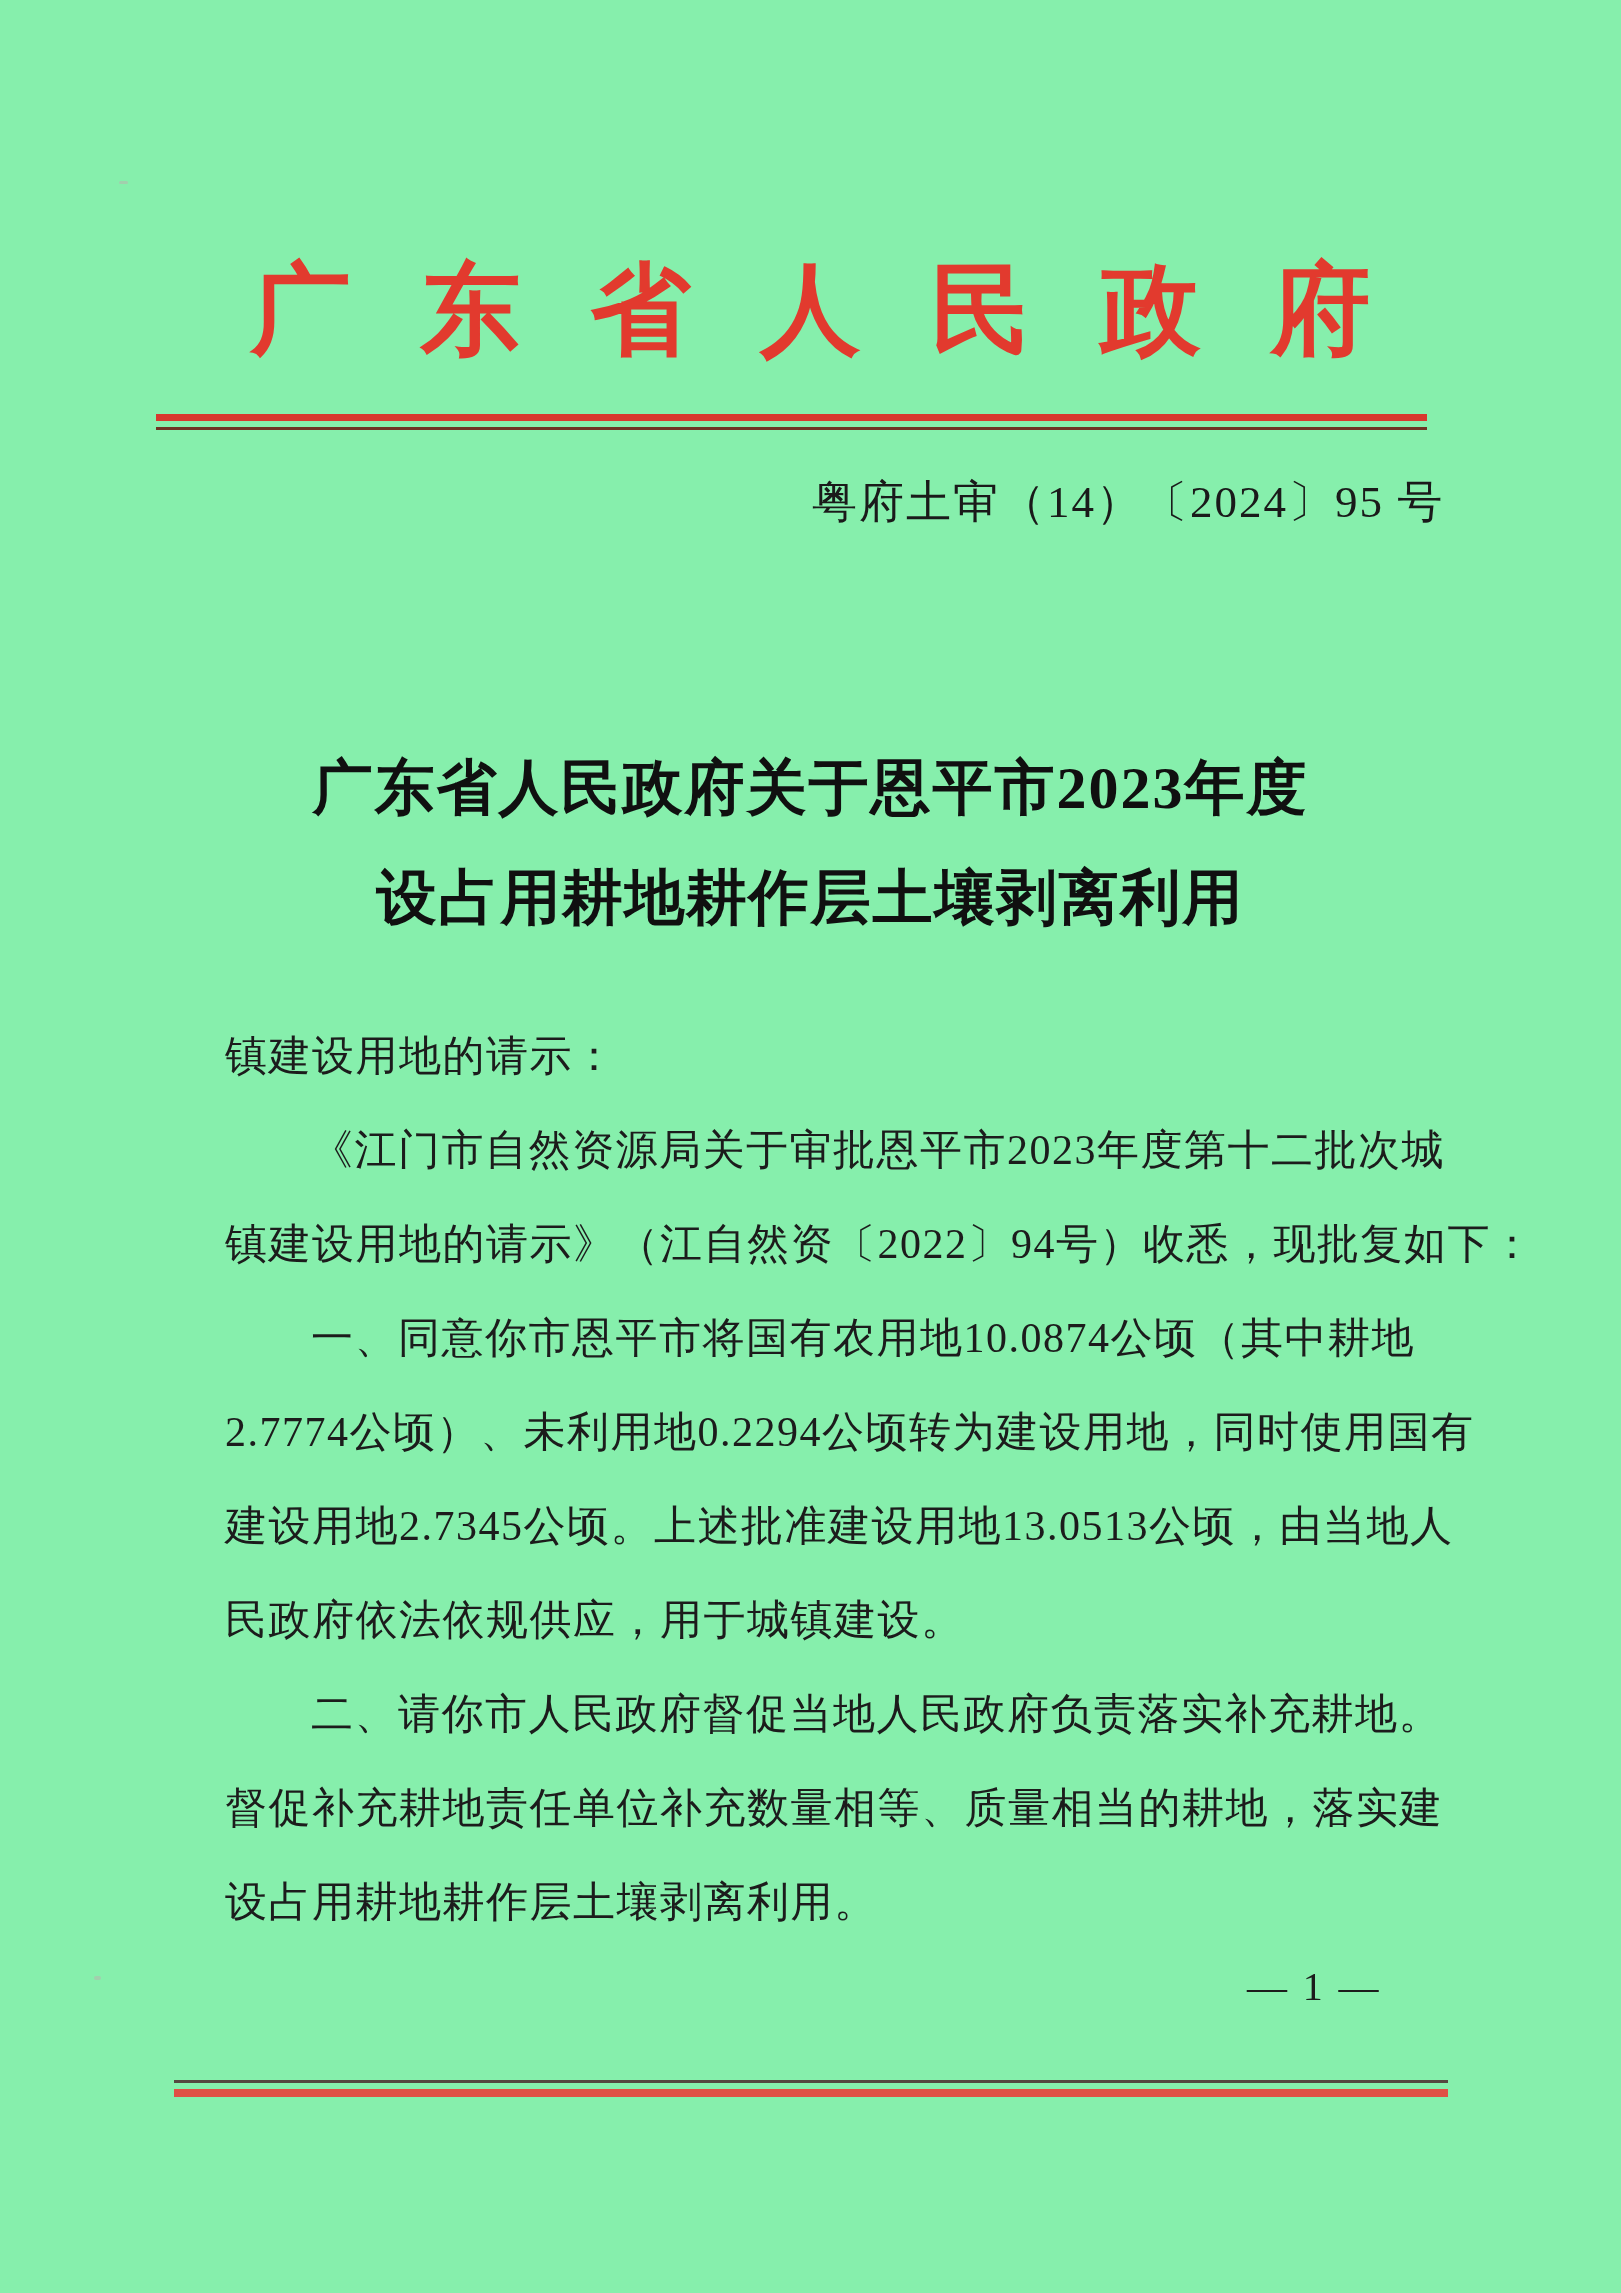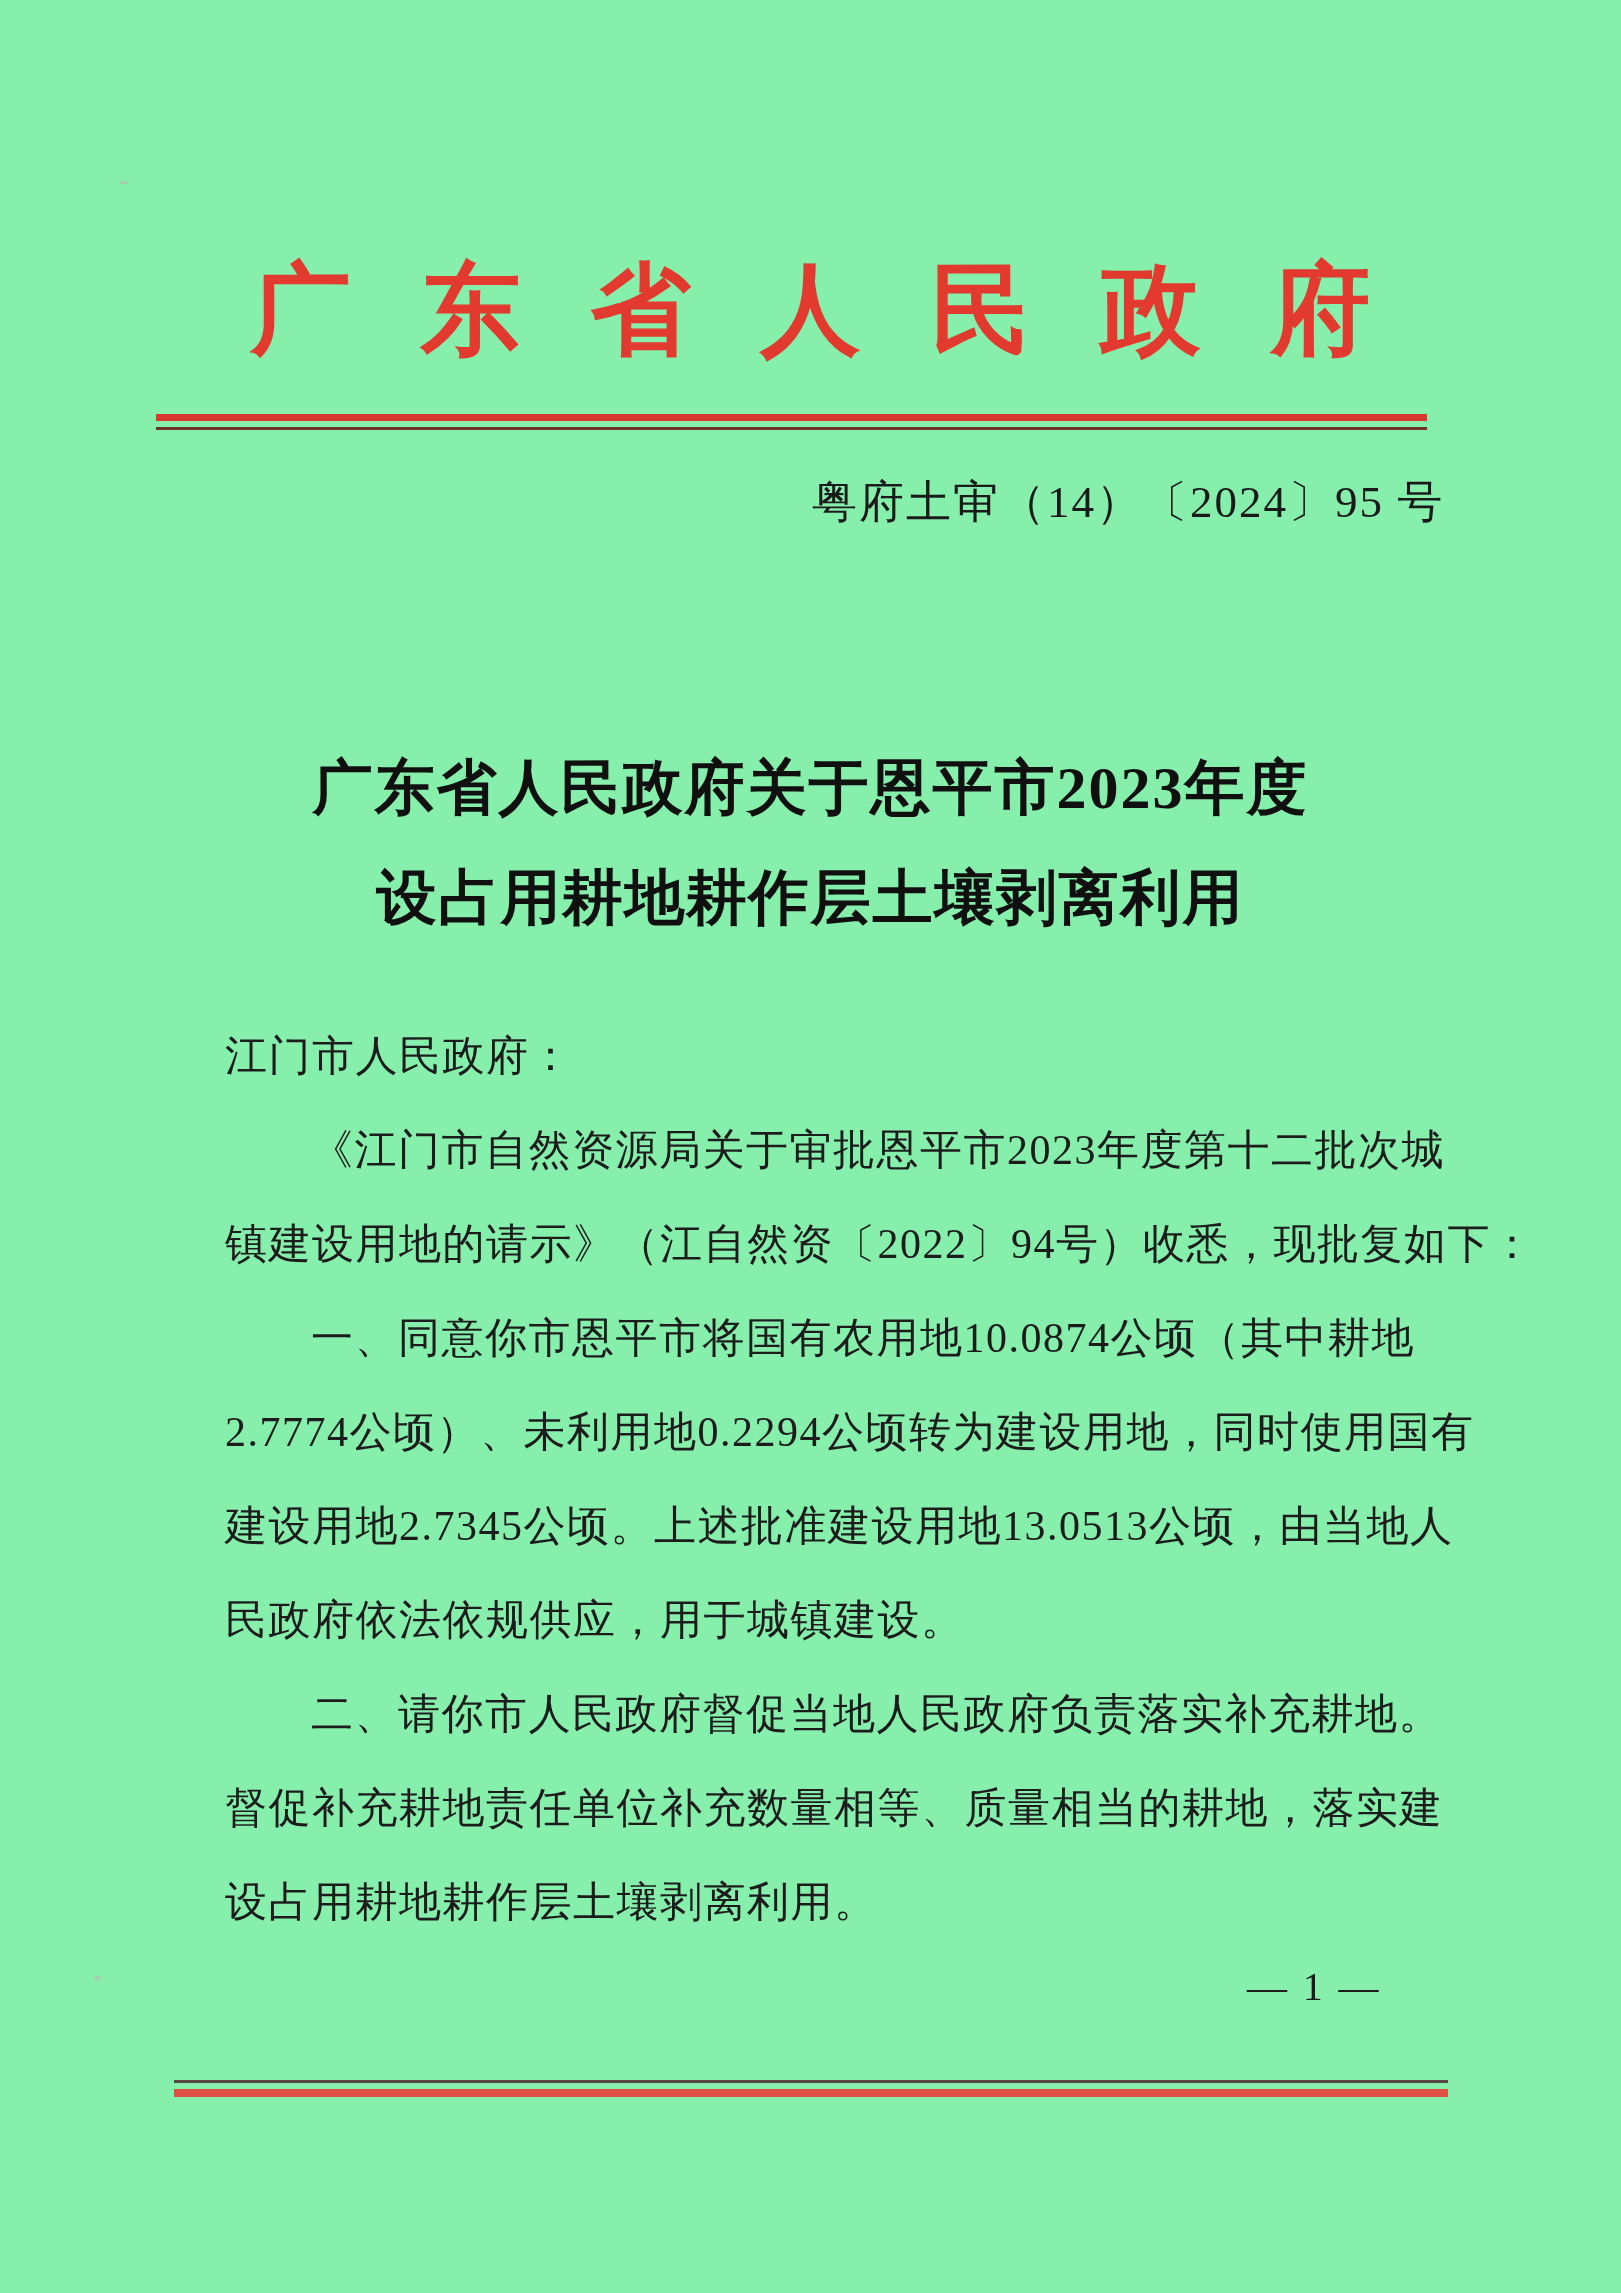--- a/index.html
+++ b/index.html
@@ -147,21 +147,21 @@
   <div class="masthead-rule-thick"></div>
   <div class="masthead-rule-thin"></div>
 
   <div class="doc-number">粤府土审（14）〔2024〕95 号</div>
 
   <div class="doc-title">
     <div>广东省人民政府关于恩平市2023年度</div>
     <div>设占用耕地耕作层土壤剥离利用</div>
   </div>
 
-  <div class="body-line line-0">江门市人民政府：</div>
+  <div class="body-line line-0">镇建设用地的请示：</div>
   <div class="body-line line-1 indent">《江门市自然资源局关于审批恩平市2023年度第十二批次城</div>
   <div class="body-line line-2">镇建设用地的请示》（江自然资〔2022〕94号）收悉，现批复如下：</div>
   <div class="body-line line-3 indent">一、同意你市恩平市将国有农用地10.0874公顷（其中耕地</div>
   <div class="body-line line-4">2.7774公顷）、未利用地0.2294公顷转为建设用地，同时使用国有</div>
   <div class="body-line line-5">建设用地2.7345公顷。上述批准建设用地13.0513公顷，由当地人</div>
   <div class="body-line line-7 indent">二、请你市人民政府督促当地人民政府负责落实补充耕地。</div>
   <div class="body-line line-6">民政府依法依规供应，用于城镇建设。</div>
   <div class="body-line line-8">督促补充耕地责任单位补充数量相等、质量相当的耕地，落实建</div>
   <div class="body-line line-9">设占用耕地耕作层土壤剥离利用。</div>
 

